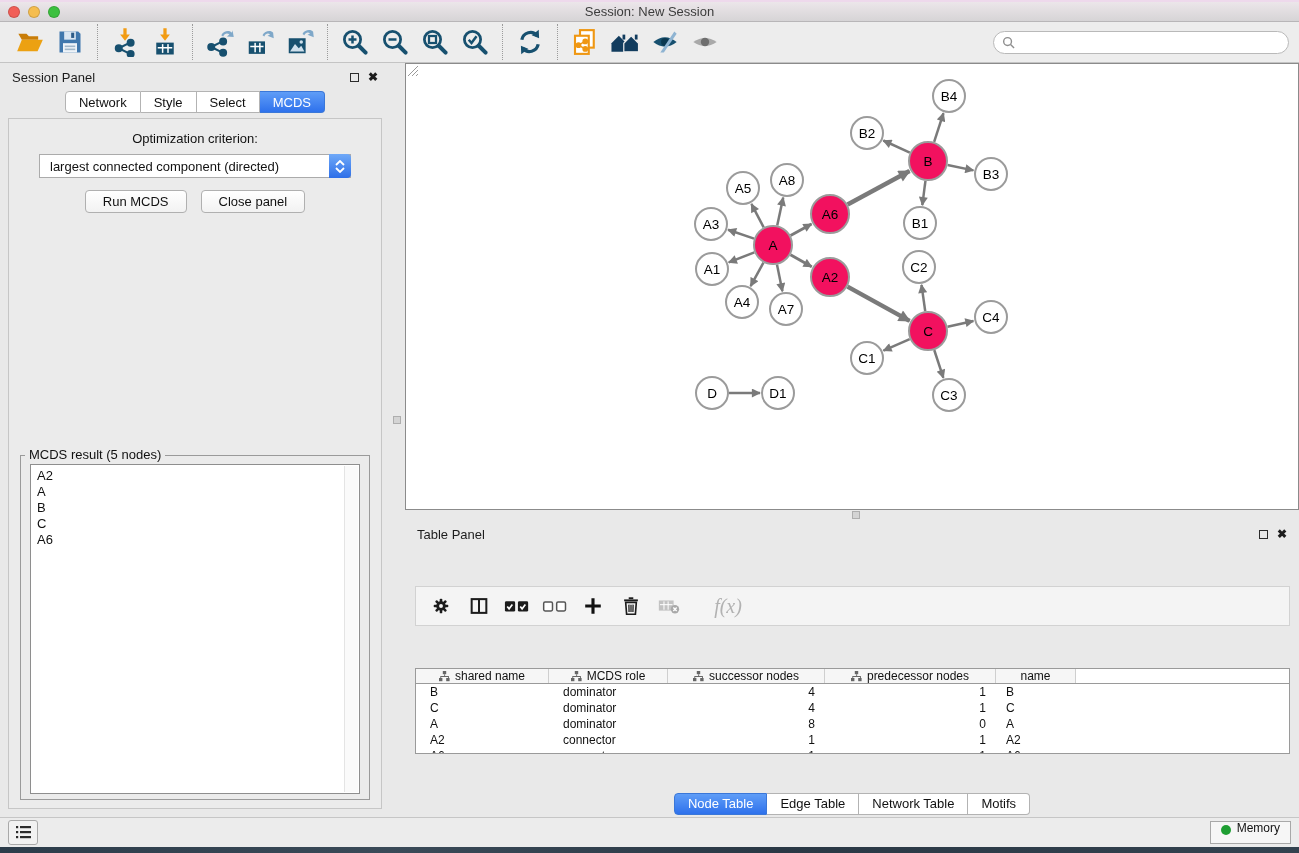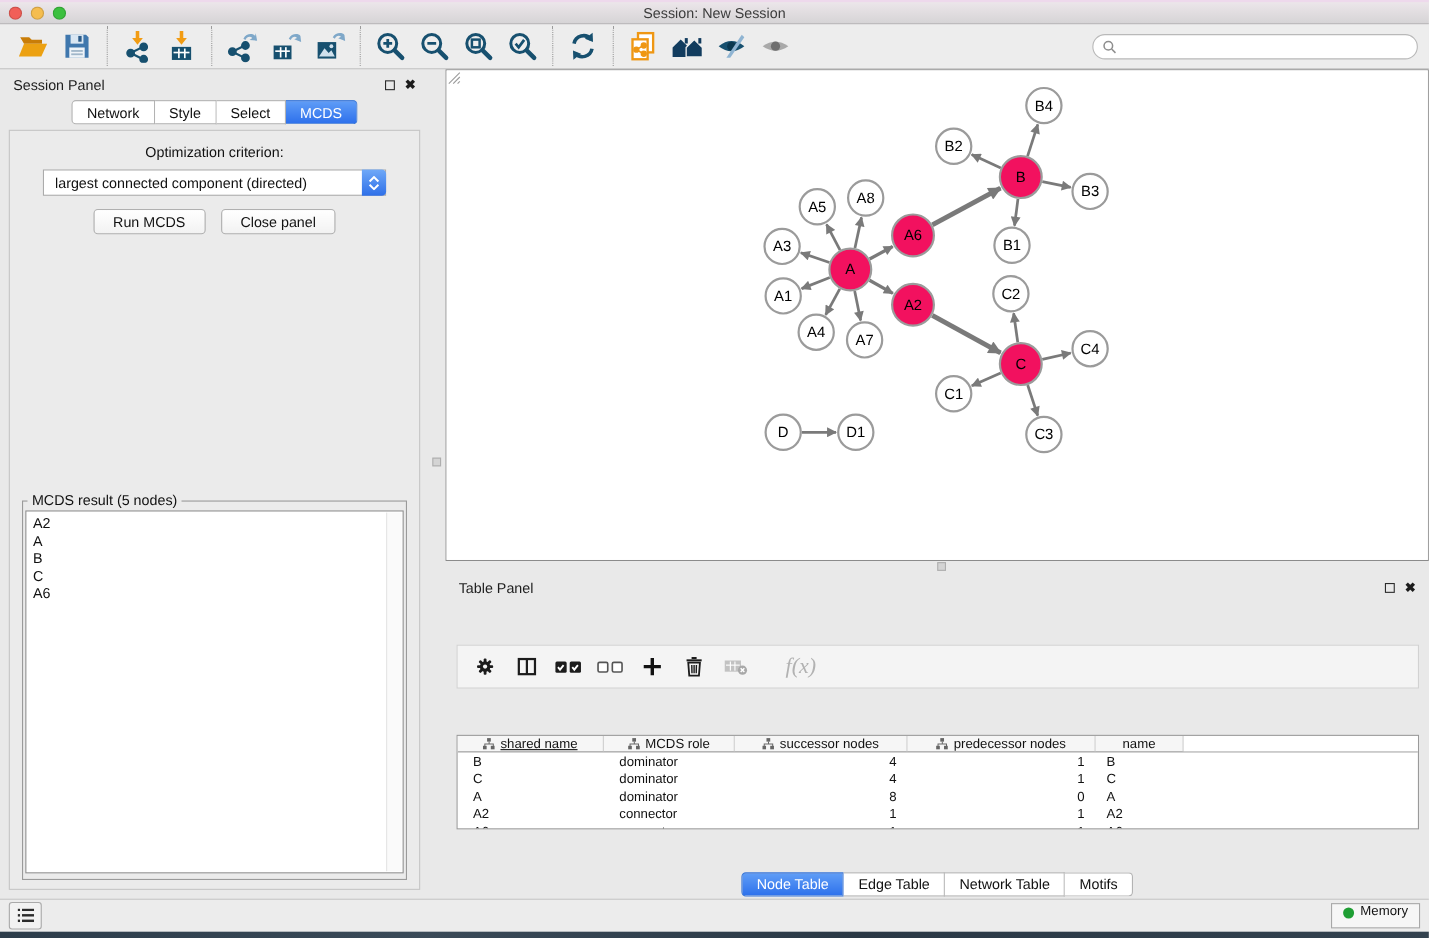--- a/index.html
+++ b/index.html
@@ -50,21 +50,21 @@
   .opt-label { text-align:center; color:#111; margin-bottom:8px; }
   .dd-row { display:flex; justify-content:center; margin-bottom:12px; }
   .dropdown { width:312px; height:24px; background:#fff; border:1px solid #ababab; border-radius:0; display:flex; align-items:center; position:relative; }
   .dropdown .dval { padding-left:10px; font-size:13px; color:#111; flex:1; white-space:nowrap; overflow:hidden; }
   .dd-step { width:22px; height:24px; margin:-1px -1px -1px 0; border-radius:0 4px 4px 0; background:linear-gradient(#6fa9f8,#2e6fe8);
     display:flex; flex-direction:column; align-items:center; justify-content:center; gap:1px; }
   .btn-row { display:flex; justify-content:center; gap:14px; }
   .pushbtn { height:23px; padding:0 17px; background:linear-gradient(#ffffff,#f2f2f2); border:1px solid #b0b0b0; border-radius:4px;
     font-size:13px; font-family:"Liberation Sans",sans-serif; color:#111; }
   .cp-spacer { flex:1; }
-  .result-fieldset { margin:0 5px 2px; border:1px solid #9a9a9a; padding:8px 2px 5px; position:relative; height:345px; display:flex; flex-direction:column; }
+  .result-fieldset { margin:0 5px 2px; border:1px solid #9a9a9a; padding:8px 9px 5px; position:relative; height:345px; display:flex; flex-direction:column; }
   .result-legend { position:absolute; top:-9px; left:4px; background:#ebebeb; padding:0 4px; font-size:13px; color:#111; }
   .result-list { flex:1; background:#fff; border:1px solid #8e8e8e; position:relative; padding:3px 18px 3px 6px; overflow:hidden; }
   .result-list .gutter { position:absolute; top:1px; right:1px; bottom:1px; width:14px; background:#fafafa; border-left:1px solid #e4e4e4; }
   .result-item { font-size:13px; line-height:16px; color:#111; }
 
   
   .right-col { flex:1; display:flex; flex-direction:column; min-width:0; }
 
   .net-window { height:447px; border:1px solid #8b8b8b; background:#fff; display:flex; flex-direction:column; }
   .net-titlebar { height:25px; background:linear-gradient(#f0f0f0,#d4d4d4); border-bottom:1px solid #aeaeae; position:relative;
@@ -520,21 +520,21 @@
                 <circle cx="19.5" cy="13.5" r="4.5" fill="#a8a8a8"></circle>
                 <path d="M17.7 11.7 l3.6 3.6 M21.3 11.7 l-3.6 3.6" stroke="#fff" stroke-width="1.5"></path>
               </svg>
           </button>
           <button class="tpi">
               <span class="fx">f(x)</span>
             </button>
         </div>
         <div class="tp-table">
           <div class="thead" id="thead">
-              <div class="th" style="width: 133px; text-decoration: underline;">
+              <div class="th" style="width: 133px;">
                 <svg class="colico" width="11" height="11" viewBox="0 0 11 11">
                   <g fill="#666">
                     <rect x="3.8" y="0" width="3.4" height="3.2"></rect>
                     <rect x="0" y="7" width="3.4" height="3.2"></rect>
                     <rect x="7.2" y="7" width="3.4" height="3.2"></rect>
                     <path d="M5.2 3.2 h0.9 v2 h-0.9 z M1.3 5 h8.6 v0.9 H1.3 z M1.3 5 h0.9 v2.2 h-0.9 z M9 5 h0.9 v2.2 H9 z"></path>
                   </g>
                 </svg>
                 <span>shared name</span>
               </div>

